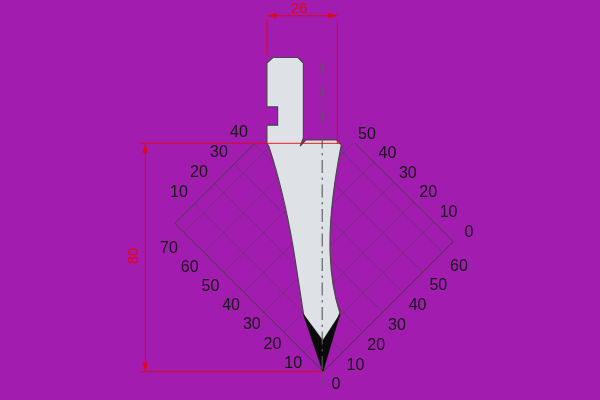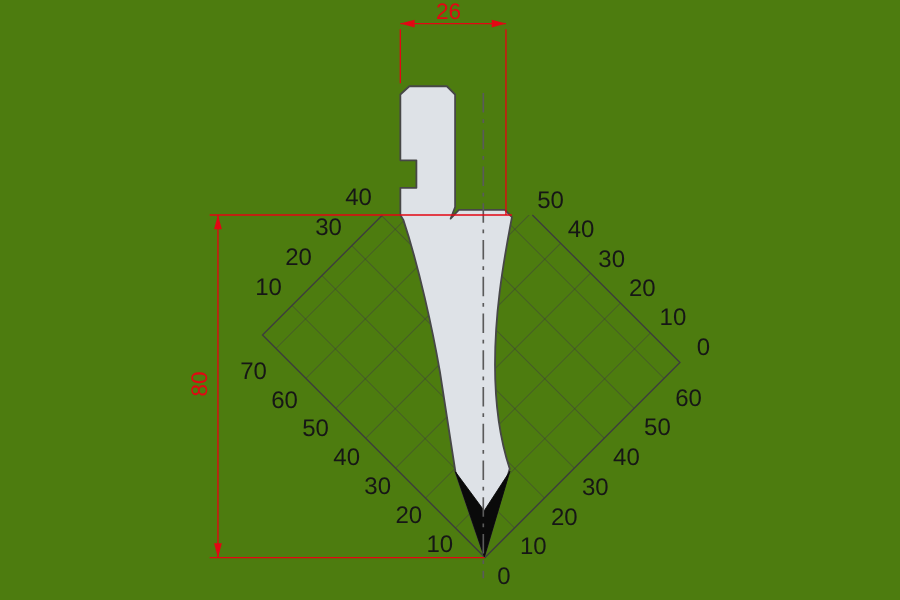--- a/index.html
+++ b/index.html
@@ -1,19 +1,19 @@
 <!DOCTYPE html>
 <html><head>
 <meta charset="utf-8">
 <style>
   html,body{margin:0;padding:0;background:#ffffff;}
   .canvas{
     position:relative;
     width:600px;height:400px;
-    background:#4d7c0f;
+    background:#a21caf;
     font-family:"Liberation Sans", sans-serif;
     overflow:hidden;
     text-decoration:underline;
   }
   svg{display:block;}
   .glabel{
     font-family:"Liberation Sans", sans-serif;
     font-size:16px;
     fill:#161616;
     text-anchor:middle;

